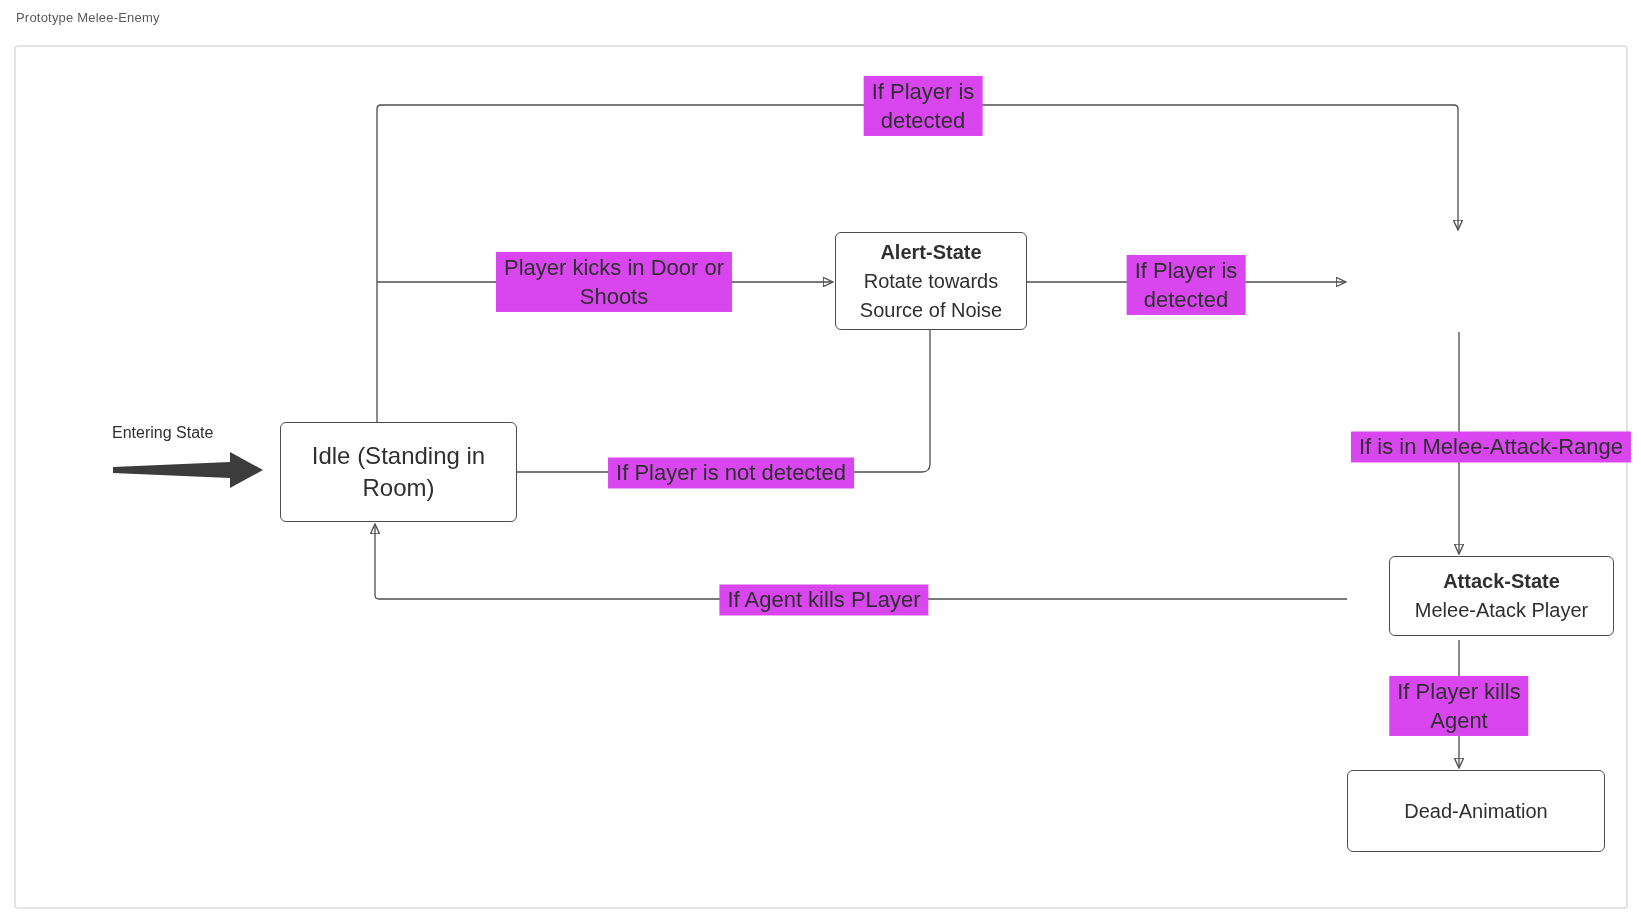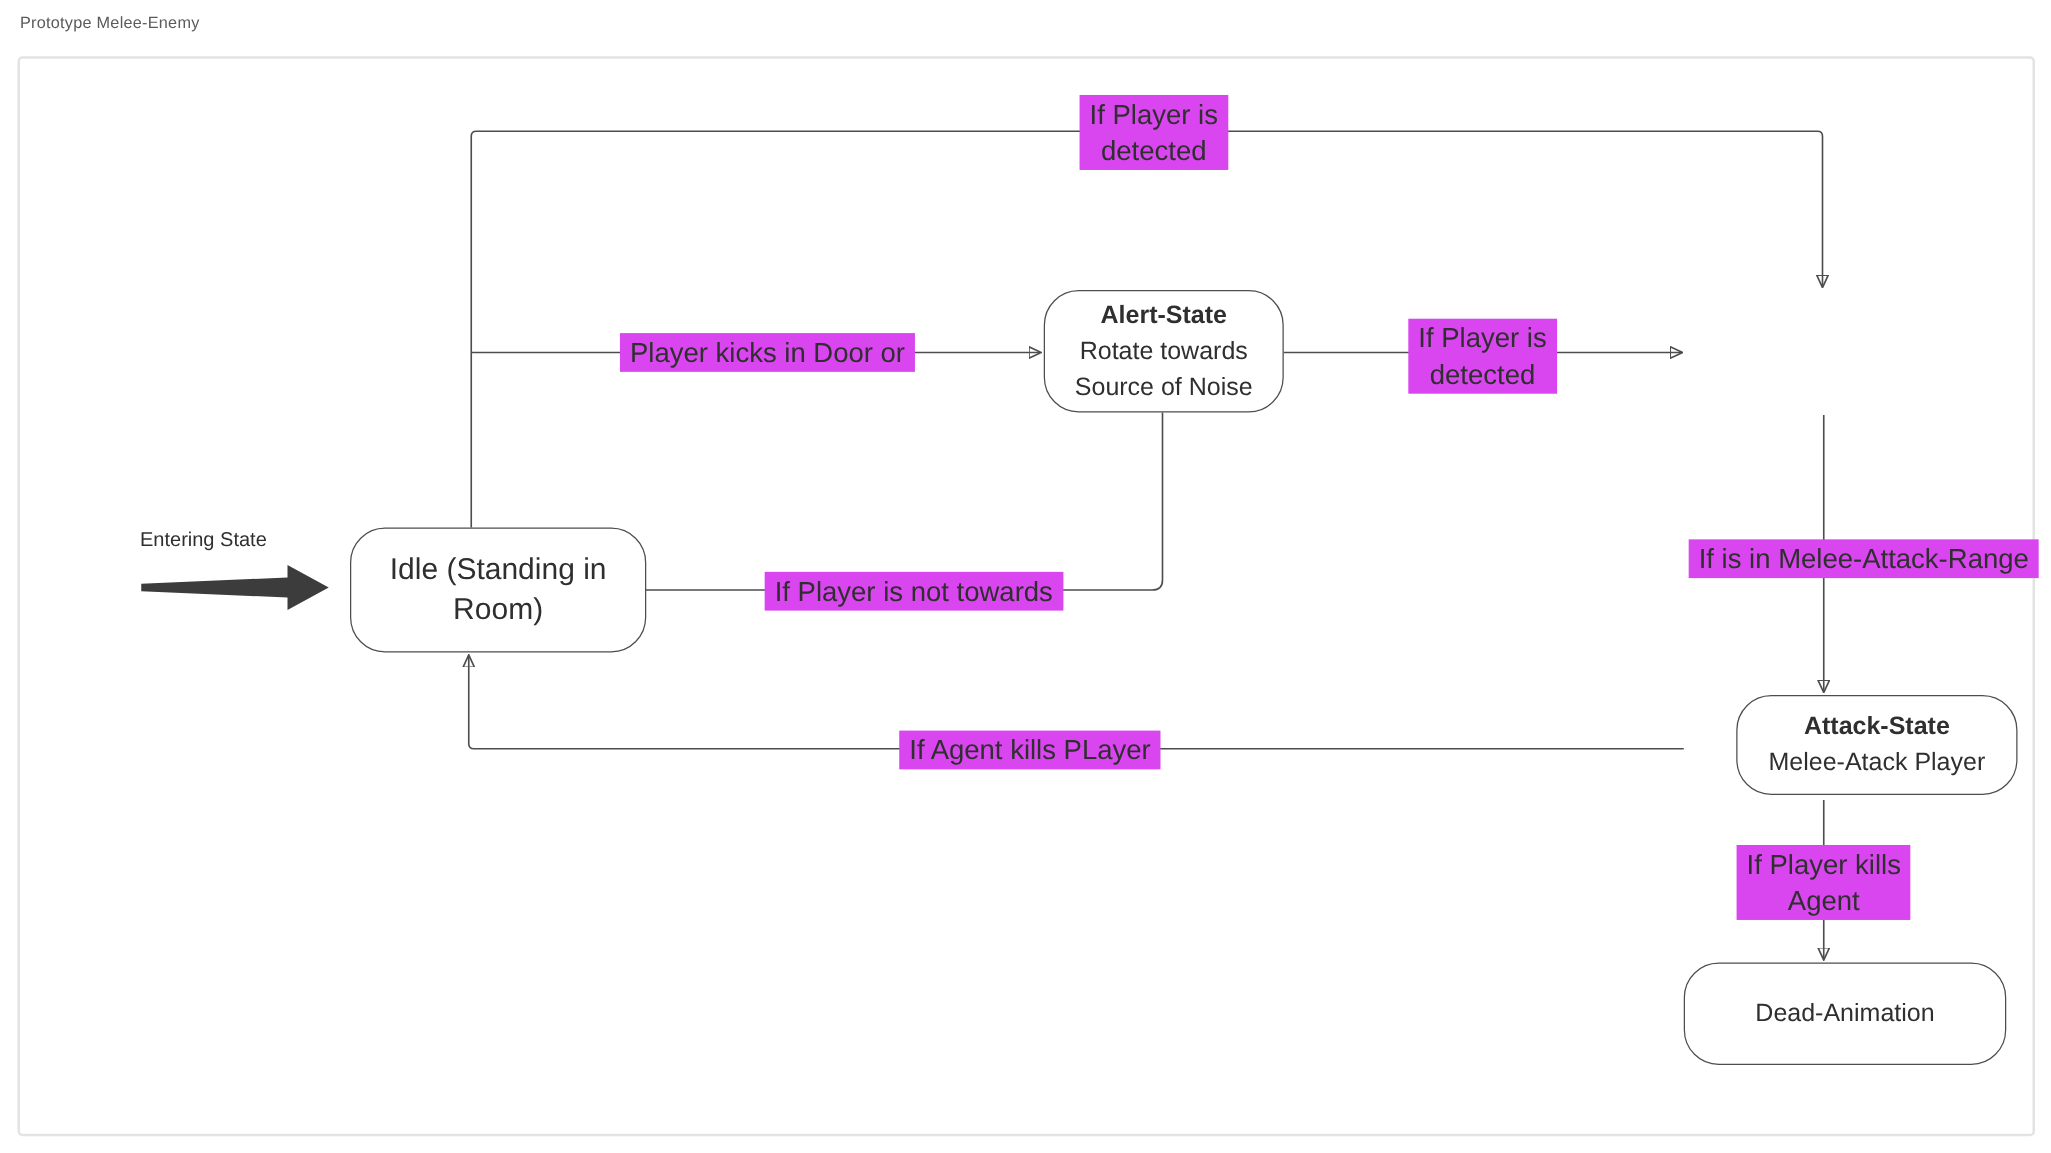--- a/index.html
+++ b/index.html
@@ -34,21 +34,21 @@
     position:absolute;left:0;top:0;width:1641px;height:922px;
     pointer-events:none;
   }
   .edges-layer path{
     fill:none;stroke:var(--line);stroke-width:1.3px;
   }
   .node{
     position:absolute;
     background:#ffffff;
     border:1.5px solid var(--node-border);
-    border-radius:28px;
+    border-radius:6px;
     display:flex;flex-direction:column;
     align-items:center;justify-content:center;
     text-align:center;
     font-size:20px;line-height:1.45;color:var(--text);
     box-sizing:border-box;
     padding:4px 10px;
   }
   .node-title{font-weight:bold;}
   .node-idle{font-size:24px;line-height:1.35;}
   .edge-label{
@@ -123,29 +123,30 @@
     <div class="node-body">Dead-Animation</div>
   </div>
 
   <div class="edge-label" style="left:923px;top:106px;">
     <span>If Player is</span>
     <span>detected</span>
   </div>
 
   <div class="edge-label" style="left:614px;top:282px;">
     <span>Player kicks in Door or</span>
+    <span>Shoots</span>
   </div>
 
   <div class="edge-label" style="left:1186px;top:285px;">
     <span>If Player is</span>
     <span>detected</span>
   </div>
 
   <div class="edge-label" style="left:731px;top:473px;">
-    <span>If Player is not towards</span>
+    <span>If Player is not detected</span>
   </div>
 
   <div class="edge-label" style="left:1459px;top:447px;margin-left:32px;">
     <span>If is in Melee-Attack-Range</span>
   </div>
 
   <div class="edge-label" style="left:824px;top:600px;">
     <span>If Agent kills PLayer</span>
   </div>
 

